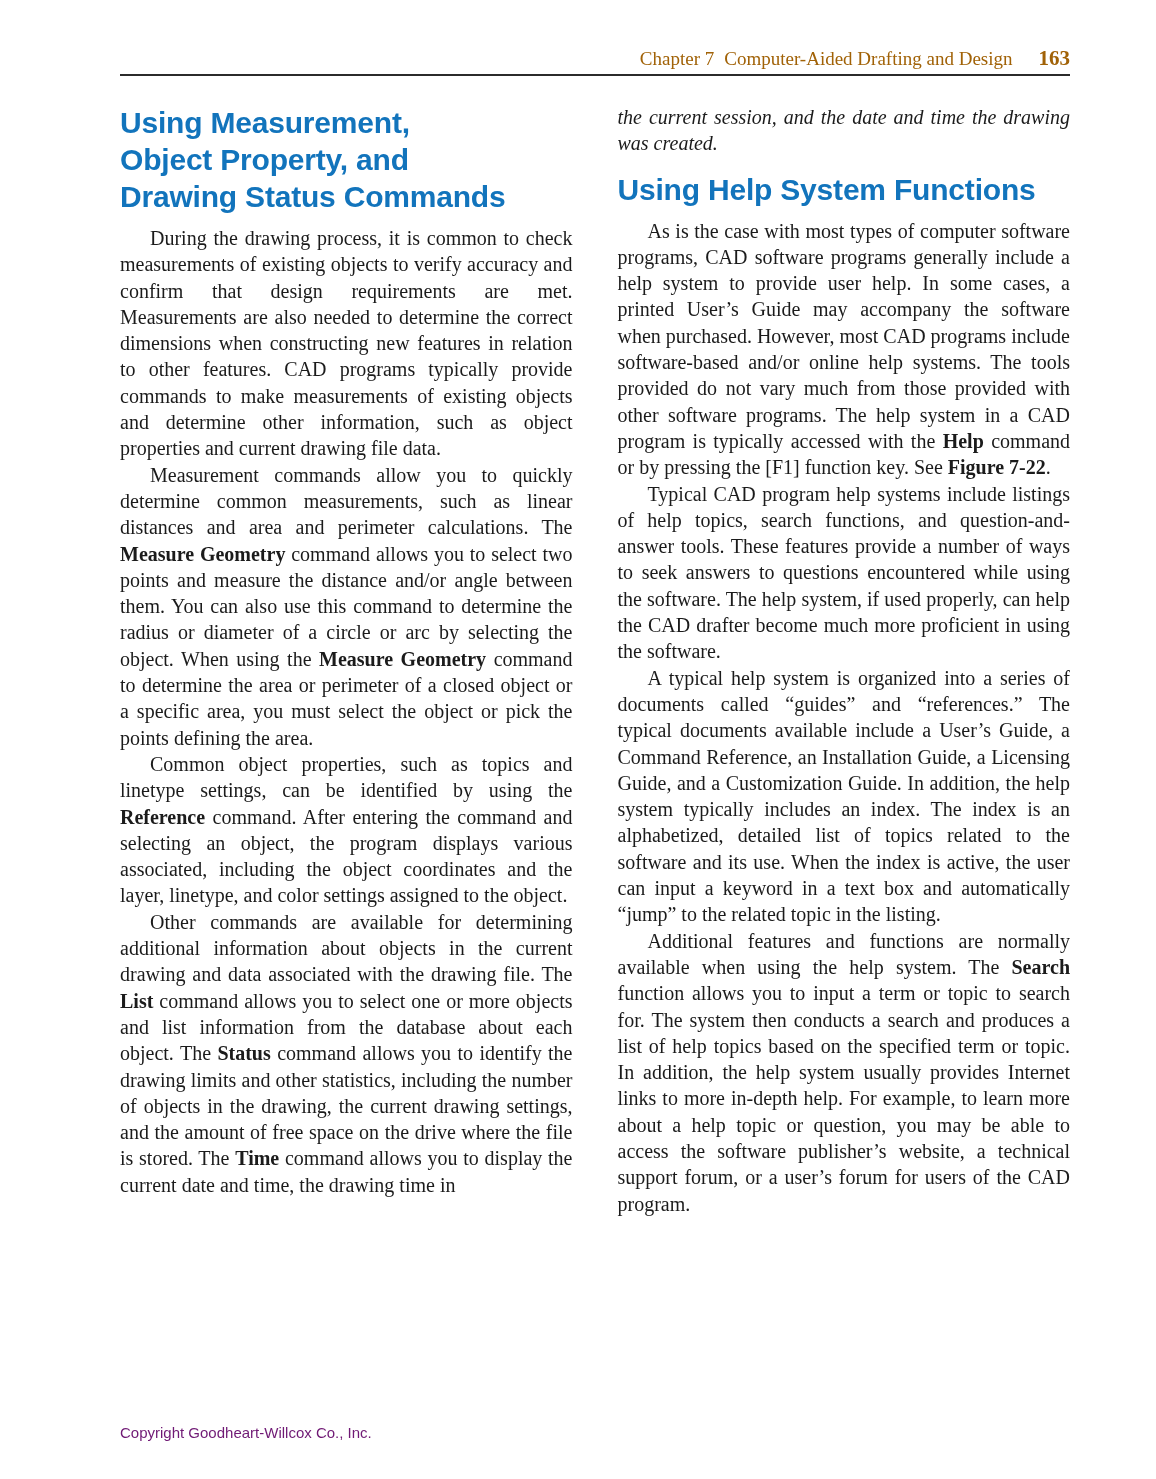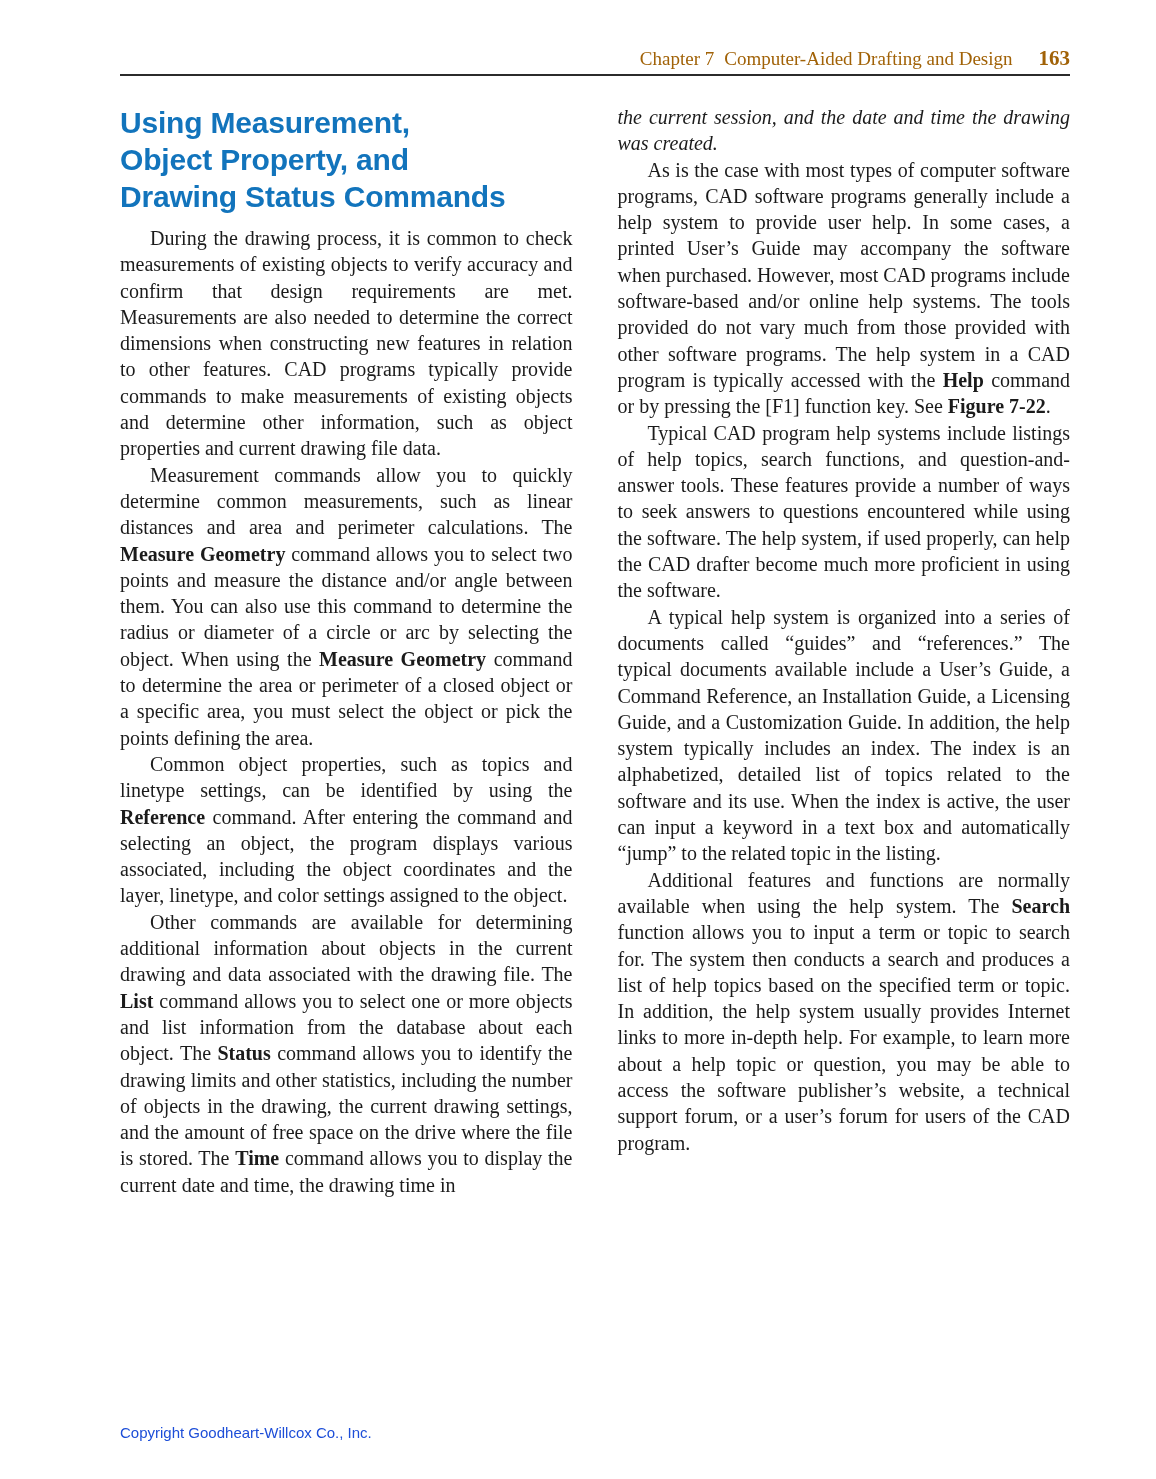--- a/index.html
+++ b/index.html
@@ -69,21 +69,21 @@
     text-indent: 30px;
   }
   .col p.no-indent { text-indent: 0; font-style: italic; }
   .col p .b { font-weight: bold; margin-top: 44px; }
   .footer {
     position: absolute;
     left: 120px;
     top: 1424px;
     font-family: "Liberation Sans", sans-serif;
     font-size: 15px;
-    color: #1d4ed8;
+    color: #701a75;
   }
 </style>
 </head>
 <body>
 
 <div class="page">
 
   <div class="running-header">
     <span class="chapter-label">Chapter 7</span><span class="chapter-title">Computer-Aided Drafting and Design</span><span class="page-number">163</span>
   </div>
@@ -97,20 +97,21 @@
 Object Property, and
 Drawing Status Commands</h1>
       <p><span>During the drawing process, it is common to check measurements of existing objects to verify accuracy and confirm that design requirements are met. Measurements are also needed to determine the correct dimensions when constructing new features in relation to other features. CAD programs typically provide commands to make measurements of existing objects and determine other information, such as object properties and current drawing file data.</span></p>
       <p><span>Measurement commands allow you to quickly determine common measurements, such as linear distances and area and perimeter calculations. The </span><span class="b">Measure Geometry</span><span> command allows you to select two points and measure the distance and/or angle between them. You can also use this command to determine the radius or diameter of a circle or arc by selecting the object. When using the </span><span class="b">Measure Geometry</span><span> command to determine the area or perimeter of a closed object or a specific area, you must select the object or pick the points defining the area.</span></p>
       <p><span>Common object properties, such as topics and linetype settings, can be identified by using the </span><span class="b">Reference</span><span> command. After entering the command and selecting an object, the program displays various associated, including the object coordinates and the layer, linetype, and color settings assigned to the object.</span></p>
       <p><span>Other commands are available for determining additional information about objects in the current drawing and data associated with the drawing file. The </span><span class="b">List</span><span> command allows you to select one or more objects and list information from the database about each object. The </span><span class="b">Status</span><span> command allows you to identify the drawing limits and other statistics, including the number of objects in the drawing, the current drawing settings, and the amount of free space on the drive where the file is stored. The </span><span class="b">Time</span><span> command allows you to display the current date and time, the drawing time in</span></p>
     </div>
 
     <div class="col col-right">
       <p class="no-indent"><span>the current session, and the date and time the drawing was created.</span></p>
+      <h1 class="section-heading">Using Help System Functions</h1>
       <p><span>As is the case with most types of computer software programs, CAD software programs generally include a help system to provide user help. In some cases, a printed User’s Guide may accompany the software when purchased. However, most CAD programs include software-based and/or online help systems. The tools provided do not vary much from those provided with other software programs. The help system in a CAD program is typically accessed with the </span><span class="b">Help</span><span> command or by pressing the [F1] function key. See </span><span class="b">Figure 7-22</span><span>.</span></p>
       <p><span>Typical CAD program help systems include listings of help topics, search functions, and question-and-answer tools. These features provide a number of ways to seek answers to questions encountered while using the software. The help system, if used properly, can help the CAD drafter become much more proficient in using the software.</span></p>
       <p><span>A typical help system is organized into a series of documents called “guides” and “references.” The typical documents available include a User’s Guide, a Command Reference, an Installation Guide, a Licensing Guide, and a Customization Guide. In addition, the help system typically includes an index. The index is an alphabetized, detailed list of topics related to the software and its use. When the index is active, the user can input a keyword in a text box and automatically “jump” to the related topic in the listing.</span></p>
       <p><span>Additional features and functions are normally available when using the help system. The </span><span class="b">Search</span><span> function allows you to input a term or topic to search for. The system then conducts a search and produces a list of help topics based on the specified term or topic. In addition, the help system usually provides Internet links to more in-depth help. For example, to learn more about a help topic or question, you may be able to access the software publisher’s website, a technical support forum, or a user’s forum for users of the CAD program.</span></p>
     </div>
 
   </div>
 
   <div class="footer">Copyright Goodheart-Willcox Co., Inc.</div>
 

